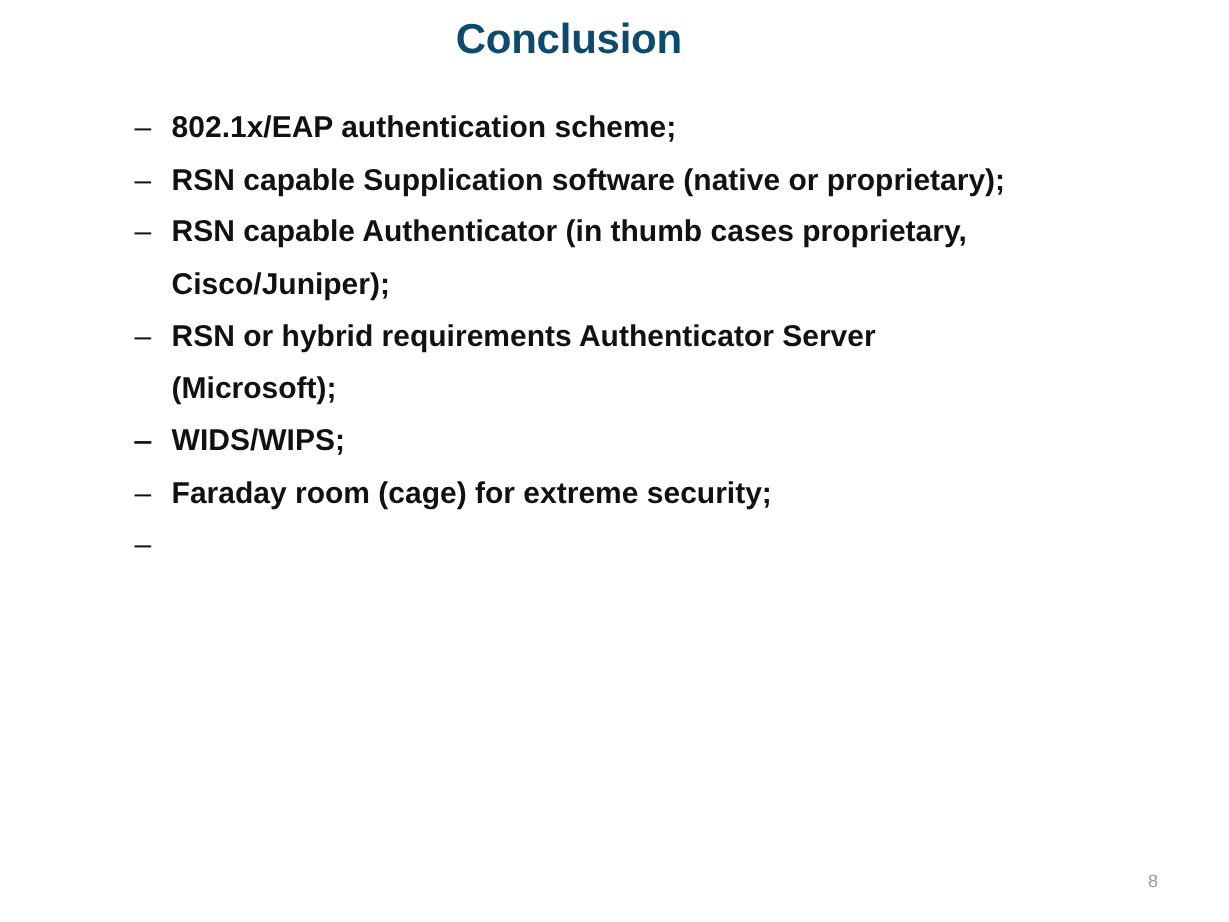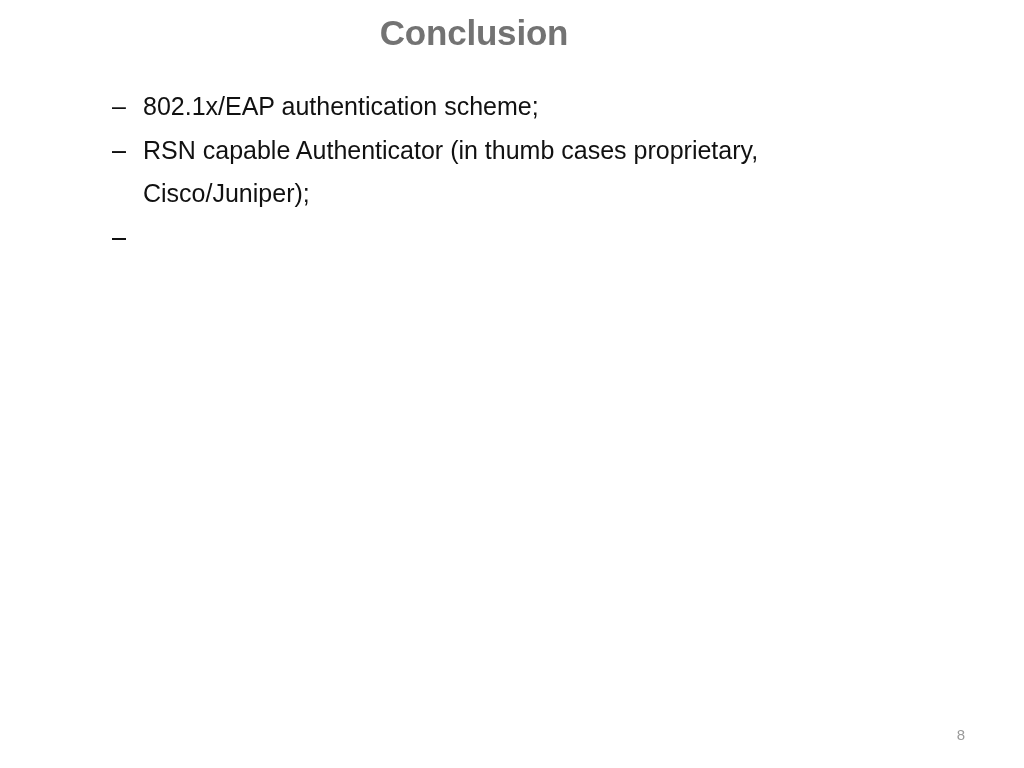--- a/index.html
+++ b/index.html
@@ -28,21 +28,21 @@
   .slide-title {
     position: absolute;
     top: 11px;
     left: 0;
     width: 948px;
     text-align: center;
     font-size: 35px;
     font-weight: bold;
     line-height: 44px;
     letter-spacing: -0.2px;
-    color: #737373;
+    color: #0c4a6e;
   }
 
   
   .body-area {
     position: absolute;
     top: 76px;
     left: 57px;
     width: 890px;
   }
 
@@ -75,20 +75,21 @@
     position: absolute;
     left: 55px;
     top: 0;
     font-size: 25px;
     line-height: 43.5px;
     color: #111111;
   }
 
   .bullet-text {
     display: block;
+    font-weight: bold;
   }
 
   
   .page-number {
     position: absolute;
     right: 59px;
     bottom: 24px;
     font-size: 15px;
     line-height: 18px;
     color: #9a9a9a;
@@ -107,45 +108,49 @@
 
     <ul class="bullet-list">
 
       <li class="bullet-item">
         <span class="bullet-dash">–</span>
         <span class="bullet-text">802.1x/EAP authentication scheme;</span>
       </li>
 
       <li class="bullet-item">
         <span class="bullet-dash">–</span>
+        <span class="bullet-text">RSN capable Supplication software (native or proprietary);</span>
       </li>
 
       <li class="bullet-item">
         <span class="bullet-dash">–</span>
         <span class="bullet-text">RSN capable Authenticator (in thumb cases proprietary, Cisco/Juniper);</span>
+      </li>
+
+      <li class="bullet-item">
+        <span class="bullet-dash">–</span>
+        <span class="bullet-text">RSN or hybrid requirements Authenticator Server (Microsoft);</span>
       </li>
 
       <li class="bullet-item">
         <span class="bullet-dash">–</span>
       </li>
 
       <li class="bullet-item">
         <span class="bullet-dash">–</span>
       </li>
 
       <li class="bullet-item">
         <span class="bullet-dash">–</span>
+        <span class="bullet-text">WIDS/WIPS;</span>
       </li>
 
       <li class="bullet-item">
         <span class="bullet-dash">–</span>
-      </li>
-
-      <li class="bullet-item">
-        <span class="bullet-dash">–</span>
+        <span class="bullet-text">Faraday room (cage) for extreme security;</span>
       </li>
 
       <li class="bullet-item">
         <span class="bullet-dash">–</span>
       </li>
 
     </ul>
   </div>
 
   <div class="page-number">8</div>

